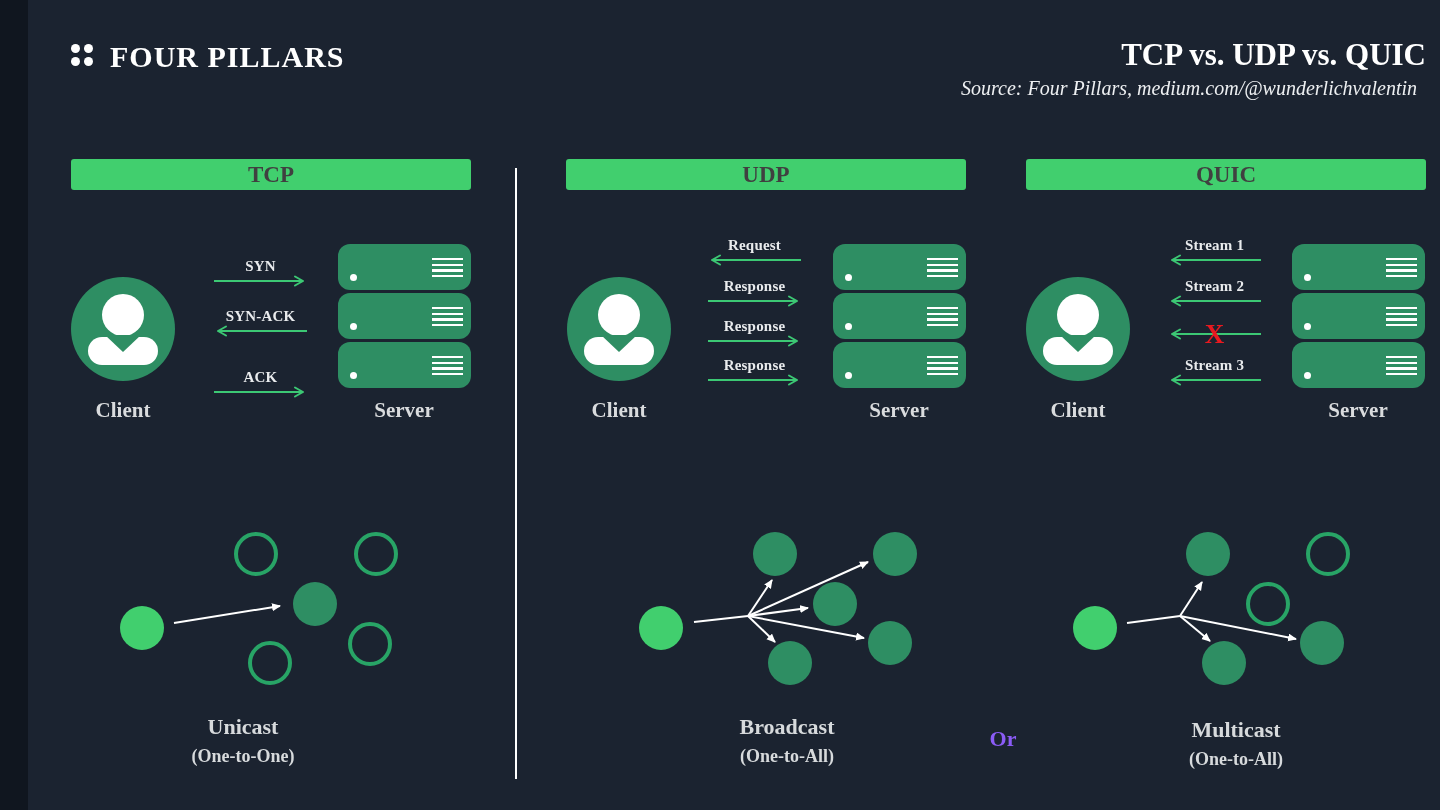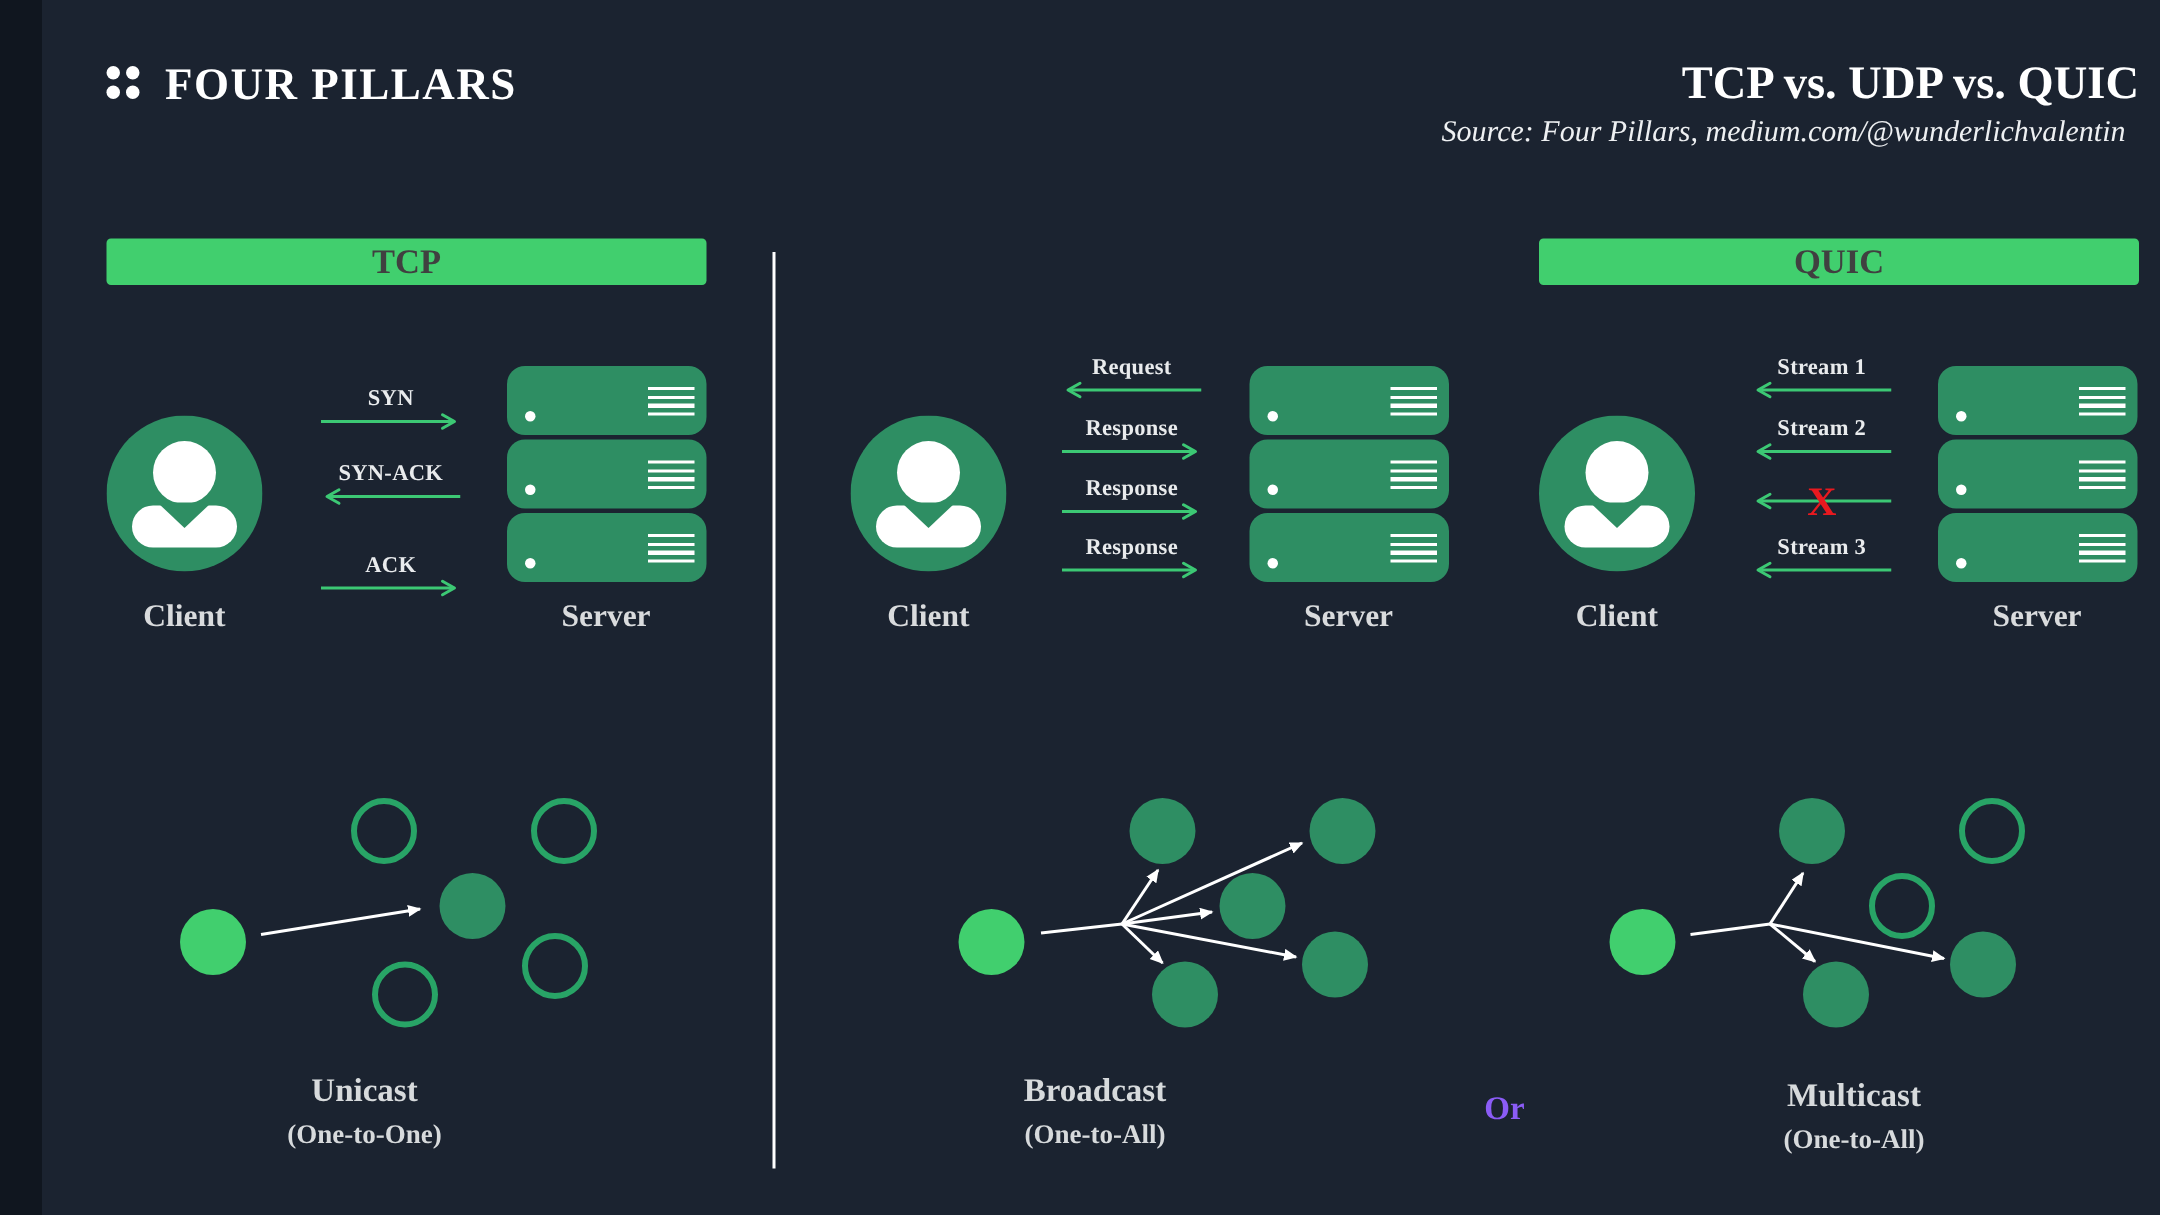--- a/index.html
+++ b/index.html
@@ -53,20 +53,23 @@
       <i></i>
       <i></i>
       <i></i>
     </div>
   <div class="logo-text">FOUR PILLARS</div>
   <div class="title">TCP vs. UDP vs. QUIC</div>
   <div class="source">Source: Four Pillars, medium.com/@wunderlichvalentin</div>
 
   <div class="proto-header ph-tcp">
       <span>TCP</span>
+    </div>
+  <div class="proto-header ph-udp">
+      <span>UDP</span>
     </div>
   <div class="proto-header ph-quic">
       <span>QUIC</span>
     </div>
 
   <div class="divider"></div>
 
   <div class="client cl-tcp">
     <svg width="104" height="104" viewBox="0 0 104 104">
       <circle cx="52" cy="52" r="52" fill="#2e8e63"></circle>
@@ -302,21 +305,21 @@
     <line x1="120" y1="91" x2="240" y2="37" stroke="#ffffff" stroke-width="2" marker-end="url(#ah2)"></line>
     <line x1="120" y1="91" x2="180" y2="83" stroke="#ffffff" stroke-width="2" marker-end="url(#ah2)"></line>
     <line x1="120" y1="91" x2="147" y2="117" stroke="#ffffff" stroke-width="2" marker-end="url(#ah2)"></line>
     <line x1="120" y1="91" x2="236" y2="113" stroke="#ffffff" stroke-width="2" marker-end="url(#ah2)"></line>
     <circle cx="147" cy="29" r="22" fill="#2e8e63"></circle>
     <circle cx="267" cy="29" r="22" fill="#2e8e63"></circle>
     <circle cx="207" cy="79" r="22" fill="#2e8e63"></circle>
     <circle cx="162" cy="138" r="22" fill="#2e8e63"></circle>
     <circle cx="262" cy="118" r="22" fill="#2e8e63"></circle>
   </svg>
-  <div class="cast-label" style="left:572px;top:714px">
+  <div class="cast-label" style="left:629px;top:714px">
     <span class="cast-title">Broadcast</span>
     <span class="cast-sub">(One-to-All)</span>
   </div>
 
   <div class="or-label">Or</div>
 
   <svg class="cast-svg" style="left:1030px;top:525px" width="300" height="165" viewBox="0 0 300 165">
     <defs>
         <marker id="ah3" markerUnits="userSpaceOnUse" markerWidth="11" markerHeight="10" refX="8" refY="4" orient="auto">
           <path d="M0,0 L9,4 L0,8 Z" fill="#ffffff"></path>

